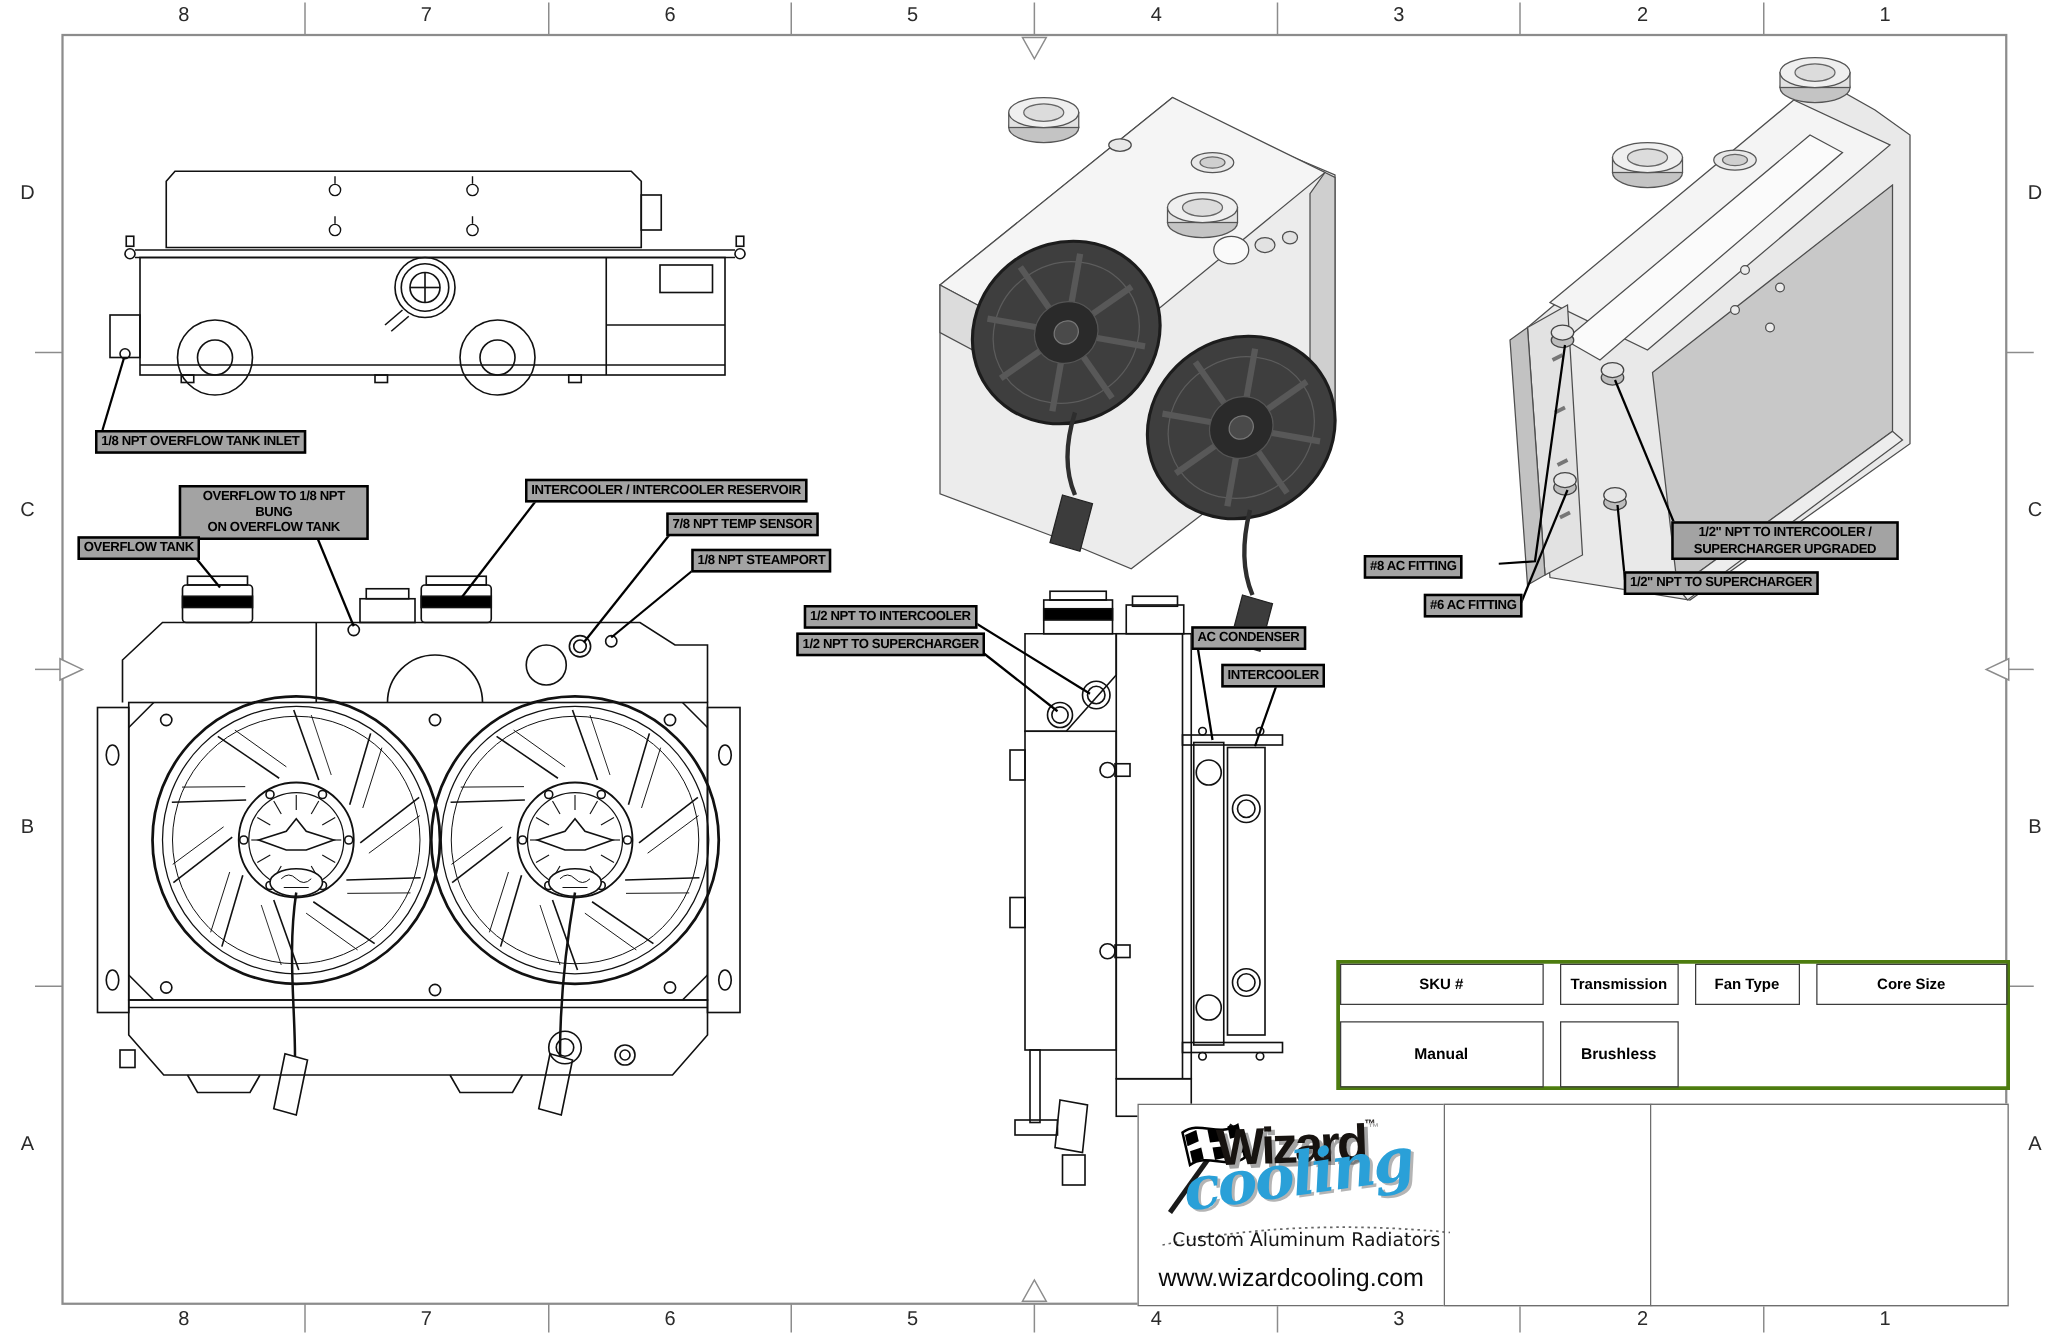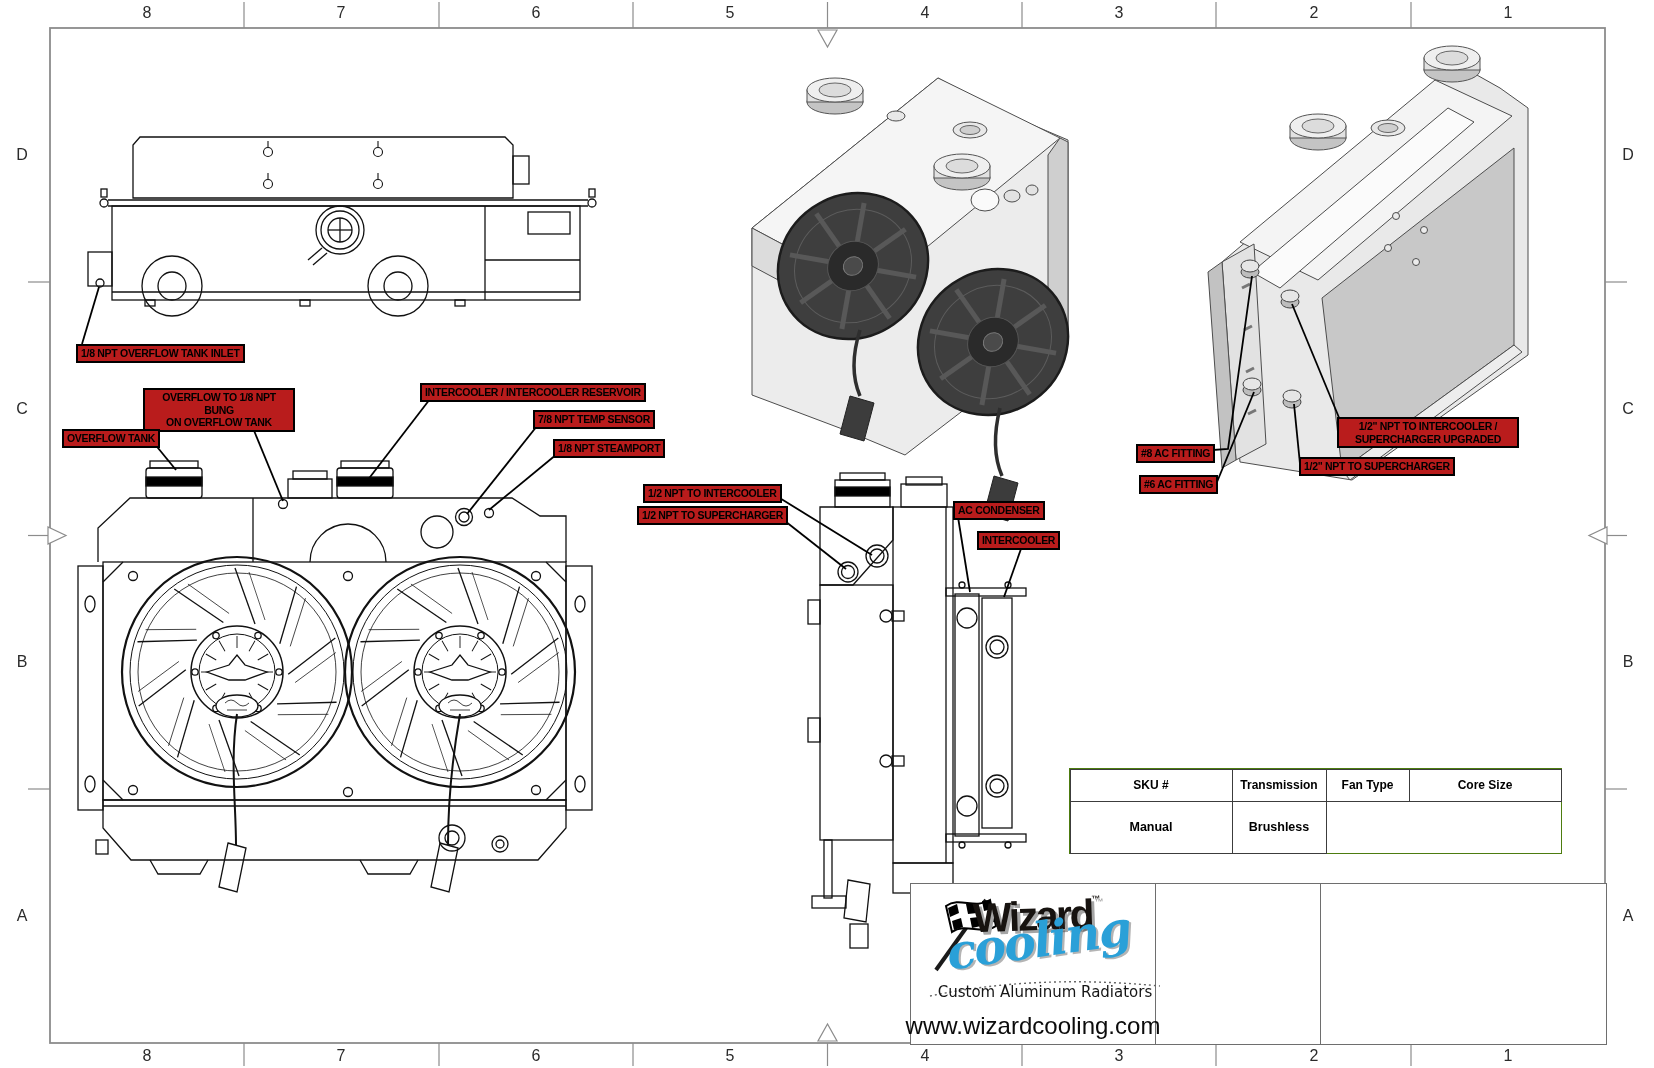--- a/index.html
+++ b/index.html
@@ -1,44 +1,44 @@
 <!DOCTYPE html>
 <html><head>
 <meta charset="utf-8">
 <style>
   html,body{margin:0;padding:0;background:#fff;}
   #sheet{position:relative;width:1654px;height:1068px;background:#fff;
          font-family:"Liberation Sans",sans-serif;overflow:hidden;}
   .num,.ltr{position:absolute;font-size:16px;color:#2b2b2b;transform:translate(-50%,-50%);}
-  .callout{position:absolute;z-index:6;border:2px solid #000;background:#b91c1c;
+  .callout{position:absolute;z-index:6;border:2px solid #000;background:#a3a3a3;
            font-weight:bold;font-size:10.5px;line-height:12.5px;letter-spacing:-0.3px;
            padding:1px 3px;white-space:nowrap;color:#000;}
   .callout.c2{white-space:normal;text-align:center;}
   .tbl{position:absolute;left:1069px;top:768px;z-index:5;display:grid;
        grid-template-columns:162px 94px 83px 152px;grid-template-rows:32px 52px;
-       border:1px solid #4d7c0f;background:#fff;}
+       border:3px solid #4d7c0f;background:#fff;gap:14px;}
   .tbl>div{border:1px solid #3c3c3c;margin:-0.5px;display:flex;flex-direction:column;
        align-items:center;justify-content:center;font-weight:bold;color:#000;}
   .tbl .h{font-size:12px;}
   .tbl .d{font-size:12.5px;}
   .tbl .core{font-size:11px;line-height:13px;text-align:center;}
   .tb{position:absolute;border:1px solid #6e6e6e;background:#fff;z-index:5;}
   .tb-txt{position:absolute;color:#0b0b0b;}
   .brand-word{position:absolute;left:973px;top:893px;z-index:7;
       font-weight:bold;font-size:41px;letter-spacing:-2.5px;color:#171310;
       text-shadow:3px 3px 0 #a5a5a5;transform:rotate(-2deg);}
   .brand-tm{font-size:9px;vertical-align:26px;letter-spacing:0;}
   .brand-script{position:absolute;left:946px;top:912px;z-index:8;
       font-family:"DejaVu Serif",serif;font-style:italic;font-weight:bold;
       font-size:48px;color:#2aa0d8;letter-spacing:-2px;transform:rotate(-8deg);
       text-shadow:2px 2px 0 rgba(40,40,40,0.35);}
   .tagline{position:absolute;left:1045px;top:983px;z-index:8;transform:translateX(-50%);
       font-family:"DejaVu Sans",sans-serif;font-size:15px;color:#151515;}
   .website{position:absolute;left:1033px;top:1012px;z-index:8;transform:translateX(-50%);
-      font-size:24px;color:#0b0b0b;}
+      font-size:20px;color:#0b0b0b;}
   .contact1{left:1240px;top:938px;transform:translateX(-50%);font-size:21px;}
   .contact2{left:1240px;top:966px;transform:translateX(-50%);font-size:21px;}
   .partlabel{left:1462px;top:896px;transform:translateX(-50%);font-size:21px;}
   .pn1{left:1462px;top:947px;transform:translateX(-50%);font-size:15.5px;font-weight:bold;}
   .pn2{left:1462px;top:965px;transform:translateX(-50%);font-size:15.5px;font-weight:bold;}
   .pn3{left:1462px;top:983px;transform:translateX(-50%);font-size:15.5px;font-weight:bold;}
 </style>
 </head>
 <body>
 
@@ -456,21 +456,21 @@
   <div>ON OVERFLOW TANK</div>
 </div>
 <div class="callout" style="left:62px;top:429px">OVERFLOW TANK</div>
 <div class="callout" style="left:420px;top:383px">INTERCOOLER / INTERCOOLER RESERVOIR</div>
 <div class="callout" style="left:533px;top:410px">7/8 NPT TEMP SENSOR</div>
 <div class="callout" style="left:553px;top:439px">1/8 NPT STEAMPORT</div>
 <div class="callout" style="left:643px;top:484px">1/2 NPT TO INTERCOOLER</div>
 <div class="callout" style="left:637px;top:506px">1/2 NPT TO SUPERCHARGER</div>
 <div class="callout" style="left:953px;top:501px">AC CONDENSER</div>
 <div class="callout" style="left:977px;top:531px">INTERCOOLER</div>
-<div class="callout" style="left:1136px;top:444px">#8 AC FITTING</div>
+<div class="callout" style="left:1091px;top:444px">#8 AC FITTING</div>
 <div class="callout" style="left:1139px;top:475px">#6 AC FITTING</div>
 <div class="callout c2" style="left:1337px;top:417px;width:172px">
   <div>1/2" NPT TO INTERCOOLER /</div>
   <div>SUPERCHARGER UPGRADED</div>
 </div>
 <div class="callout" style="left:1299px;top:457px">1/2" NPT TO SUPERCHARGER</div>
 
 <div class="tbl">
   <div class="h">SKU #</div>
   <div class="h">Transmission</div>

